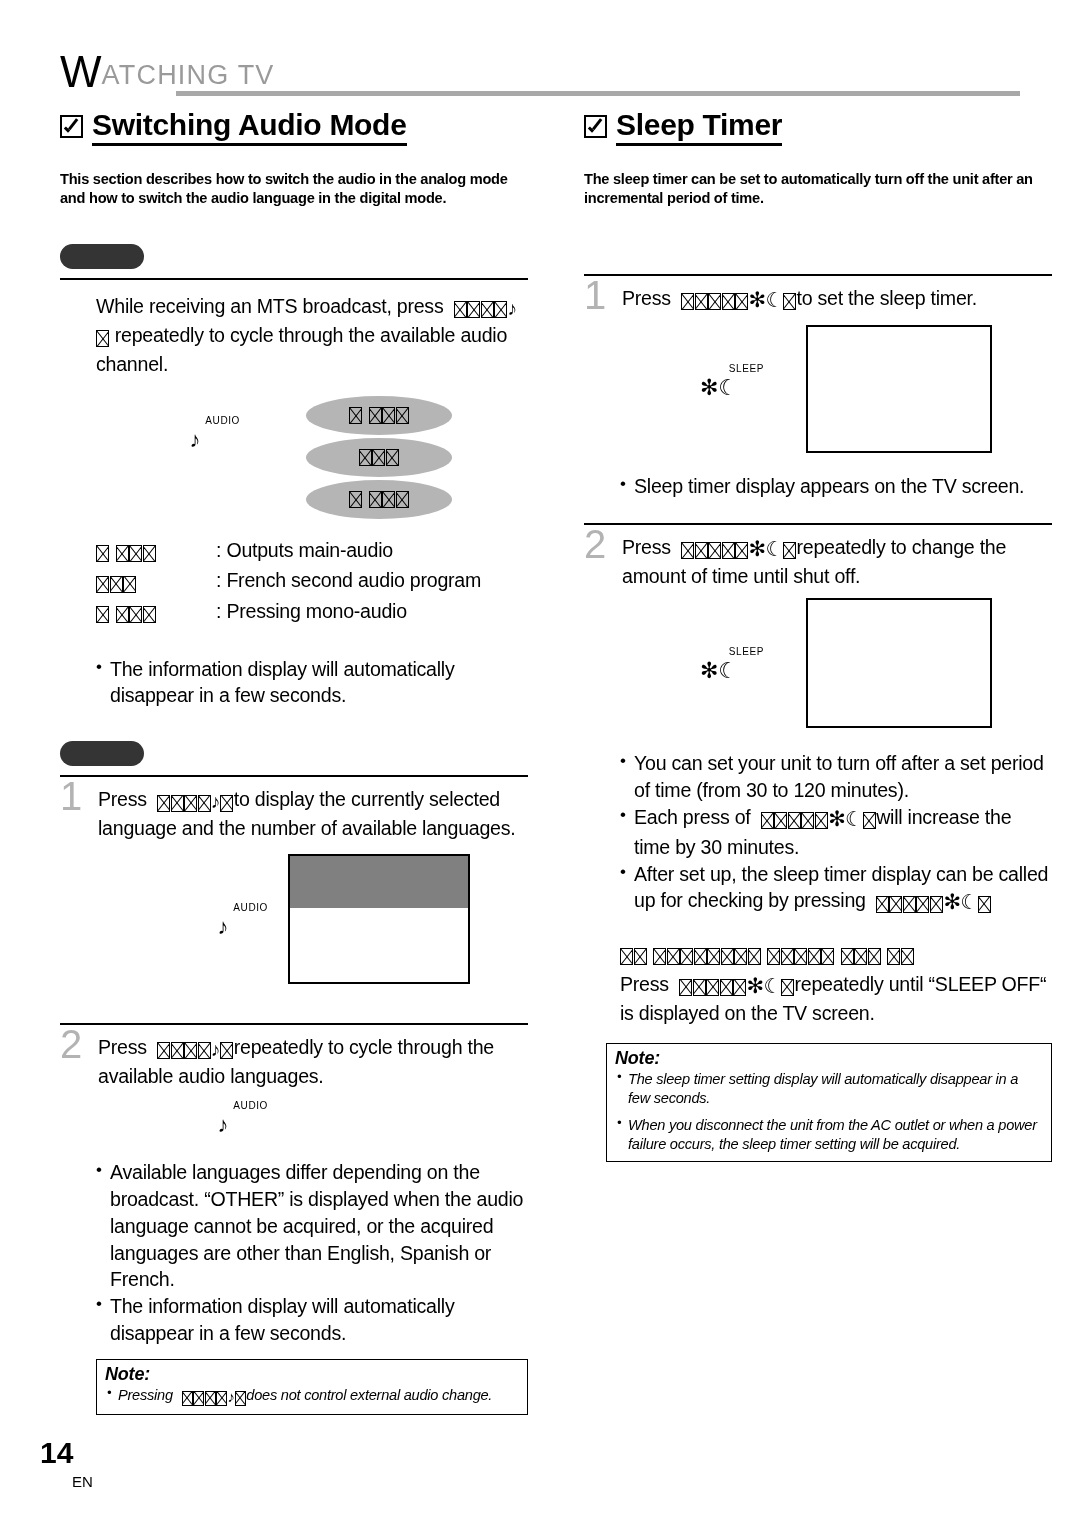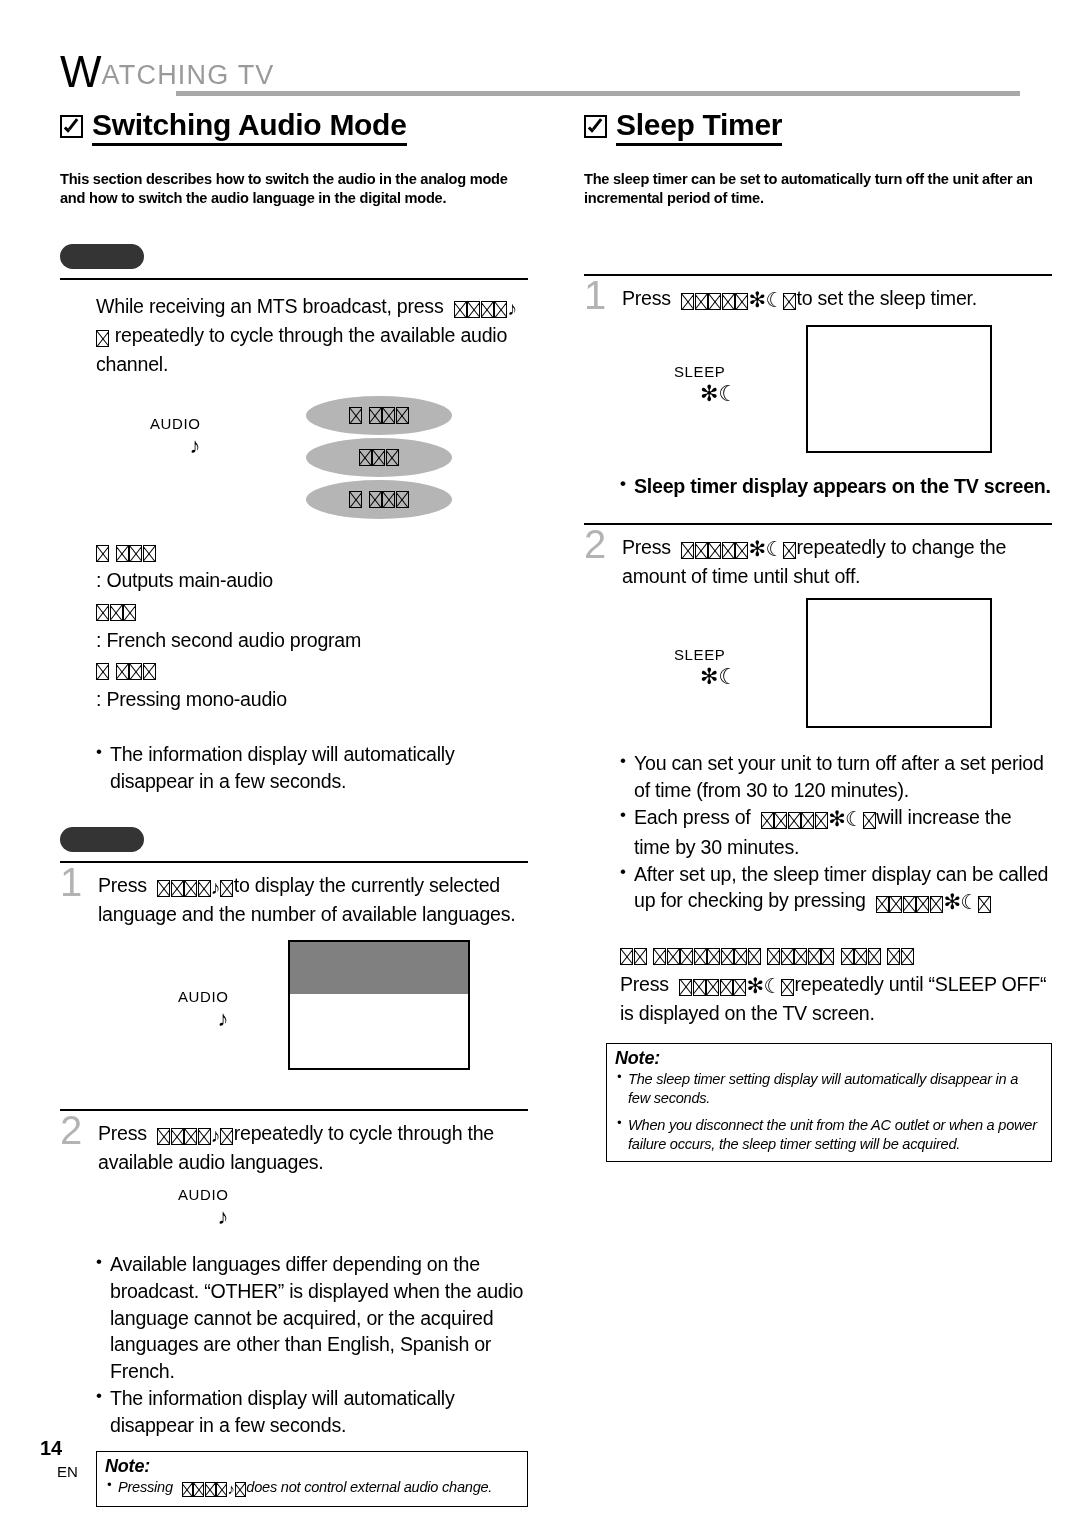--- a/index.html
+++ b/index.html
@@ -98,59 +98,59 @@
   .tofu i:before{transform:translate(-50%,-50%) rotate(52deg);}
   .tofu i:after{transform:translate(-50%,-50%) rotate(-52deg);}
   .tofu.sm i{width:11px;height:15px;}
   .tofu.sp{margin-left:5px;}
 
   .keyglyph{display:inline-block;vertical-align:-2px;font-size:19px;}
 
   
   .keyblk{position:relative;}
   .keylabel{
-    font-size:15px;letter-spacing:0.6px;font-weight:400;text-align:left;
+    font-size:10px;letter-spacing:0.6px;font-weight:400;text-align:right;
   }
   .keyicon{font-size:22px;text-align:center;line-height:1.1;margin-top:2px;}
   .moon{display:inline-block;font-size:21px;letter-spacing:-1px;}
 
   
   .oval{
     width:146px;height:39px;border-radius:50%;background:#b5b5b5;
     display:flex;align-items:center;justify-content:center;
   }
 
   
   .tvbox{border:2px solid #000;background:#fff;box-sizing:border-box;}
   .tvband{height:52px;background:#808080;}
 
   
   .legend{font-size:19.6px;line-height:1.46;letter-spacing:-0.25px;}
-  .legend .row{display:flex;flex-direction:column;}
+  .legend .row{display:flex;}
   .legend .k{width:120px;flex:0 0 auto;}
 
   
   .bul{position:relative;padding-left:14px;font-size:19.6px;line-height:1.37;letter-spacing:-0.25px;}
   .bul:before{content:"\2022";position:absolute;left:0;top:-1px;font-size:17px;}
 
   
   .note{border:1.6px solid #000;padding:4px 8px 7px 8px;box-sizing:border-box;}
   .note .nt{font-size:18px;font-weight:bold;font-style:italic;letter-spacing:-0.2px;}
   .note .nb{
     position:relative;padding-left:13px;margin-top:1px;
     font-size:14.6px;font-style:italic;line-height:1.3;letter-spacing:-0.25px;
   }
   .note .nb:before{content:"\2022";position:absolute;left:2px;top:-1px;font-size:13px;}
 
   .subhead{font-size:19.6px;line-height:1.3;}
 
   
   .folio{position:absolute;left:40px;top:1438px;}
-  .folio .pg{font-size:20px;font-weight:bold;line-height:1;}
-  .folio .en{font-size:15px;margin-left:17px;margin-top:5px;}
+  .folio .pg{font-size:30px;font-weight:bold;line-height:1;}
+  .folio .en{font-size:15px;margin-left:32px;margin-top:5px;}
 </style>
 </head>
 <body>
 
 <div class="page">
 
   <div class="runhead">
     <div class="txt"><span class="cap">W</span><span>ATCHING  TV</span></div>
     <div class="rule"></div>
   </div>
@@ -273,21 +273,21 @@
     </div>
 
     <div style="position:relative;height:140px;margin-top:10px;">
       <div class="keyblk" style="position:absolute;left:90px;top:38px;width:90px;">
         <div class="keylabel">SLEEP</div>
         <div class="keyicon">✻☾</div>
       </div>
       <div class="tvbox" style="position:absolute;left:222px;top:0px;width:186px;height:128px;"></div>
     </div>
 
-    <div class="bul indent" style="margin-top:8px;font-weight:bold;">Sleep timer display appears on the TV screen.</div>
+    <div class="bul indent" style="margin-top:8px;">Sleep timer display appears on the TV screen.</div>
 
     <div class="hr-thin" style="margin-top:23px;"></div>
 
     <div class="step">
       <span class="num">2</span>
       <div class="txt">
         <span>Press</span>
         <span class="tofu sp"><i></i><i></i><i></i><i></i><i></i></span><span class="keyglyph moon">✻☾</span><span class="tofu"><i></i></span><span>repeatedly to change the amount of time until shut off.</span>
       </div>
     </div>

